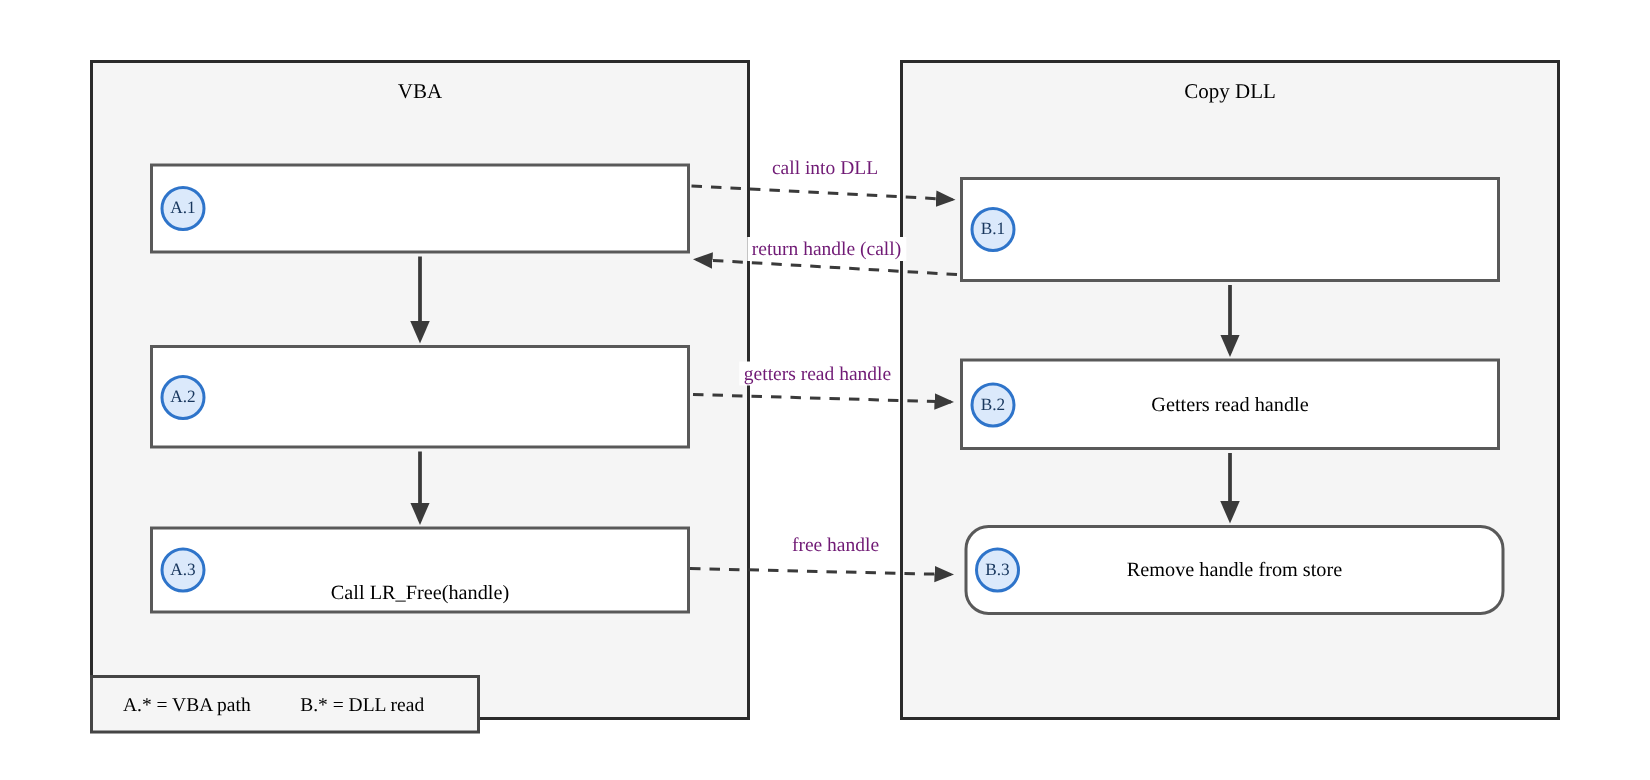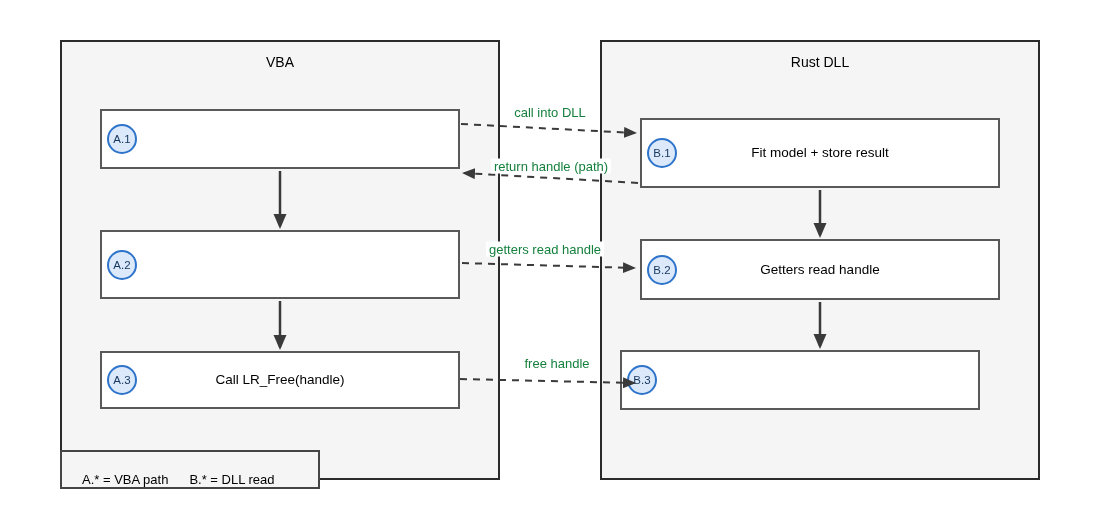--- a/index.html
+++ b/index.html
@@ -1,101 +1,103 @@
 <!DOCTYPE html>
 <html><head>
 <meta charset="utf-8">
 <style>
   html,body{margin:0;padding:0;background:#ffffff;}
   #canvas{
     position:relative;width:1100px;height:520px;background:#ffffff;overflow:hidden;
-    font-family:Liberation Sans, sans-serif;color:#000000;
+    font-family:Liberation Serif, serif;color:#000000;
   }
   .container{
     position:absolute;background:#f5f5f5;border:2px solid #2b2b2b;box-sizing:border-box;
   }
   #c-vba{left:60px;top:40px;width:440px;height:440px;}
   #c-rust{left:600px;top:40px;width:440px;height:440px;}
   .container-title{
     position:absolute;top:12px;left:0;width:100%;text-align:center;
     font-size:14px;color:#000;
   }
   .node{
     position:absolute;background:#ffffff;border:2px solid #595959;box-sizing:border-box;
     display:flex;align-items:center;justify-content:center;text-align:center;
     font-size:13.5px;line-height:24px;
   }
   #n-a1{left:100px;top:109px;width:360px;height:60px;}
   #n-a2{left:100px;top:230px;width:360px;height:69px;}
-  #n-a3{left:100px;top:351px;width:360px;height:58px;}
+  #n-a3{left:100px;top:351px;width:360px;height:58px;align-items:flex-end;}
   #n-b1{left:640px;top:118px;width:360px;height:70px;}
   #n-b2{left:640px;top:239px;width:360px;height:61px;}
-  #n-b3{left:620px;top:350px;width:360px;height:60px;}
+  #n-b3{left:643px;top:350px;width:360px;height:60px;border-radius:16px;}
   .badge{
     position:absolute;left:5px;top:50%;transform:translateY(-50%);
     width:26px;height:26px;border:2px solid #2e74ca;border-radius:50%;
     background:#dbe9fb;color:#17365d;font-size:11.5px;line-height:26px;
     text-align:center;
   }
   #arrows{position:absolute;left:0;top:0;pointer-events:none;}
   .edge-label{
     position:absolute;transform:translate(-50%,-50%);
-    background:#ffffff;padding:0 3px;font-size:13px;white-space:nowrap;color:#15803d;
+    background:#ffffff;padding:0 3px;font-size:13px;white-space:nowrap;color:#701a75;
   }
   #lbl-call{left:550px;top:112px;}
   #lbl-return{left:551px;top:166px;}
   #lbl-getters{left:545px;top:249px;}
   #lbl-free{left:557px;top:363px;}
   .legend{
     position:absolute;left:60px;top:450px;width:260px;height:39px;
     background:#f5f5f5;border:2px solid #454545;box-sizing:border-box;
-    display:flex;align-items:flex-end;gap:21px;padding-left:20px;font-size:13px;
+    display:flex;align-items:center;gap:33px;padding-left:20px;font-size:13px;
   }
 </style>
 </head>
 <body>
 
 <div id="canvas">
 
   <div class="container" id="c-vba">
     <div class="container-title">VBA</div>
   </div>
   <div class="container" id="c-rust">
-    <div class="container-title">Rust DLL</div>
+    <div class="container-title">Copy DLL</div>
   </div>
 
   <div class="node" id="n-a1">
     <span class="badge">A.1</span>
   </div>
   <div class="node" id="n-a2">
     <span class="badge">A.2</span>
     <div>
     </div>
   </div>
   <div class="node" id="n-a3">
     <span class="badge">A.3</span>
     <div>
       <div>Call LR_Free(handle)</div>
     </div>
   </div>
 
   <div class="node" id="n-b1">
     <span class="badge">B.1</span>
     <div>
-      <div>Fit model + store result</div>
     </div>
   </div>
   <div class="node" id="n-b2">
     <span class="badge">B.2</span>
     <div>
       <div>Getters read handle</div>
     </div>
   </div>
   <div class="node" id="n-b3">
     <span class="badge">B.3</span>
+    <div>
+      <div>Remove handle from store</div>
+    </div>
   </div>
 
   <svg id="arrows" width="1100" height="520" viewBox="0 0 1100 520">
     <defs>
       <marker id="ah-d" markerUnits="userSpaceOnUse" markerWidth="14" markerHeight="12" refX="11" refY="5.5" orient="auto">
         <path d="M0,0 L13,5.5 L0,11 Z" fill="#3a3a3a"></path>
       </marker>
       <marker id="ah-s" markerUnits="userSpaceOnUse" markerWidth="16" markerHeight="14" refX="12" refY="6.5" orient="auto">
         <path d="M0,0 L15,6.5 L0,13 Z" fill="#3a3a3a"></path>
       </marker>
@@ -106,21 +108,21 @@
     <line x1="462" y1="263" x2="634" y2="268" stroke="#3a3a3a" stroke-width="2" stroke-dasharray="7 6" marker-end="url(#ah-d)"></line>
     <line x1="460" y1="379" x2="634" y2="383" stroke="#3a3a3a" stroke-width="2" stroke-dasharray="7 6" marker-end="url(#ah-d)"></line>
 
     <line x1="280" y1="171" x2="280" y2="226" stroke="#3a3a3a" stroke-width="2.5" marker-end="url(#ah-s)"></line>
     <line x1="280" y1="301" x2="280" y2="347" stroke="#3a3a3a" stroke-width="2.5" marker-end="url(#ah-s)"></line>
     <line x1="820" y1="190" x2="820" y2="235" stroke="#3a3a3a" stroke-width="2.5" marker-end="url(#ah-s)"></line>
     <line x1="820" y1="302" x2="820" y2="346" stroke="#3a3a3a" stroke-width="2.5" marker-end="url(#ah-s)"></line>
   </svg>
 
   <div class="edge-label" id="lbl-call">call into DLL</div>
-  <div class="edge-label" id="lbl-return">return handle (path)</div>
+  <div class="edge-label" id="lbl-return">return handle (call)</div>
   <div class="edge-label" id="lbl-getters">getters read handle</div>
   <div class="edge-label" id="lbl-free">free handle</div>
 
   <div class="legend">
     <span>A.* = VBA path</span>
     <span>B.* = DLL read</span>
   </div>
 
 </div>
 

